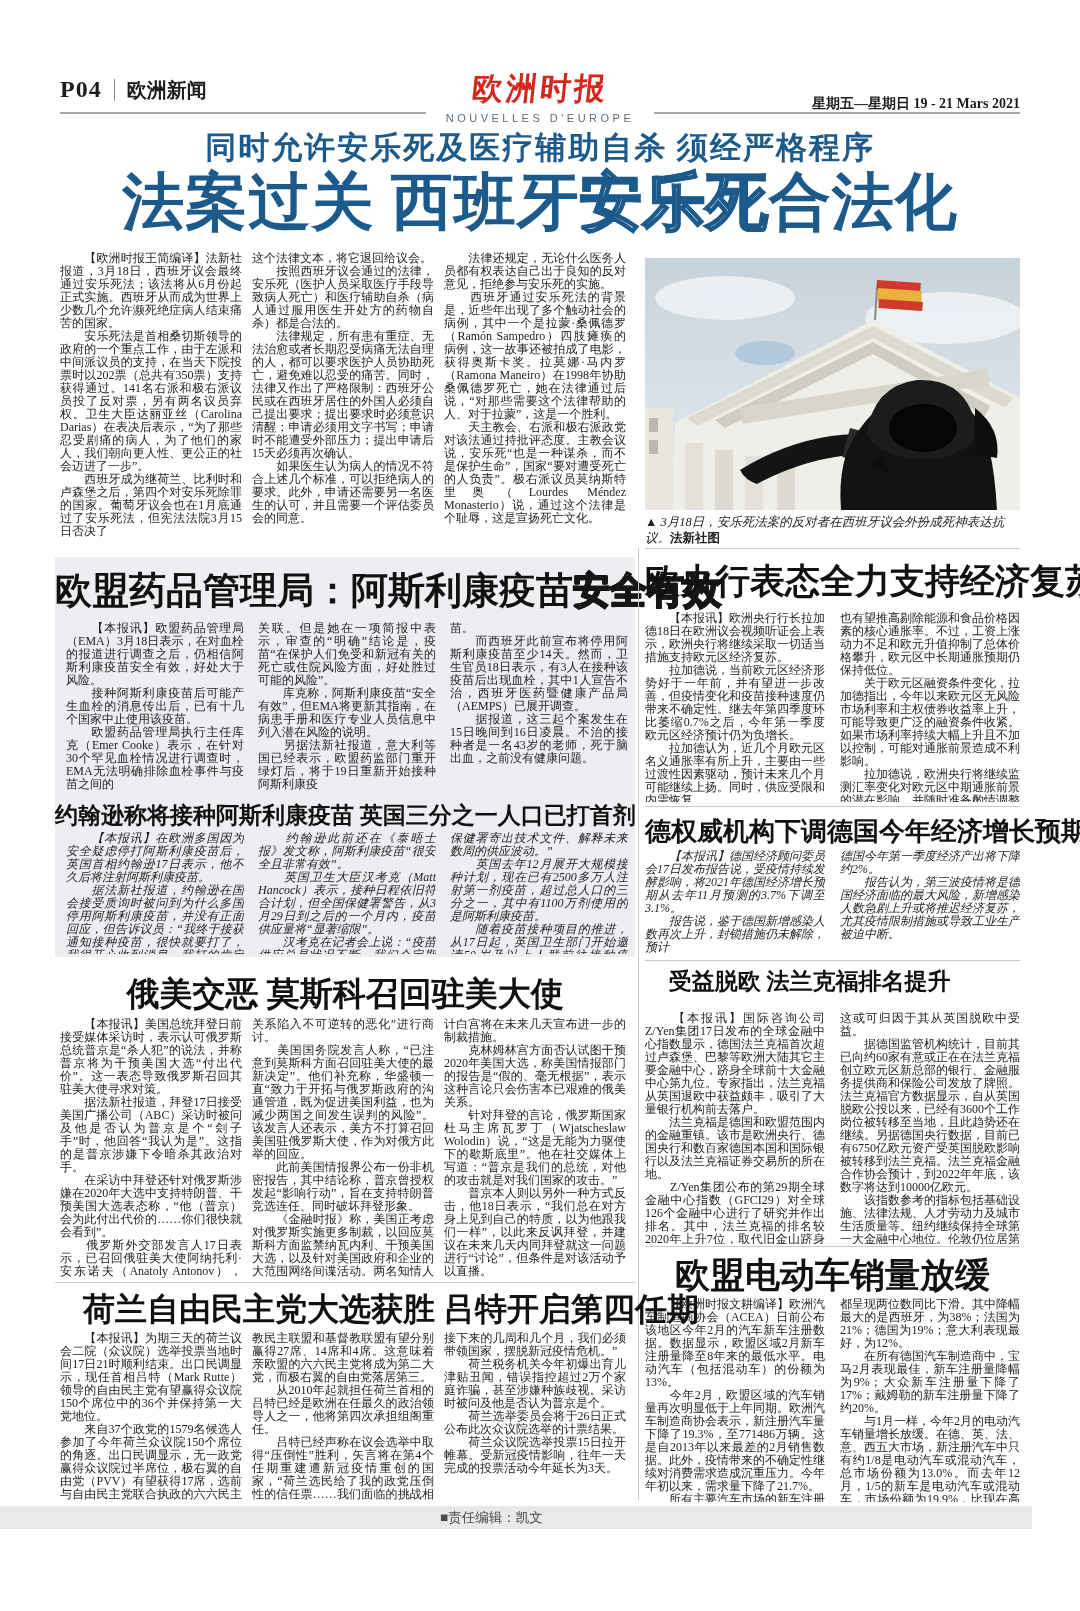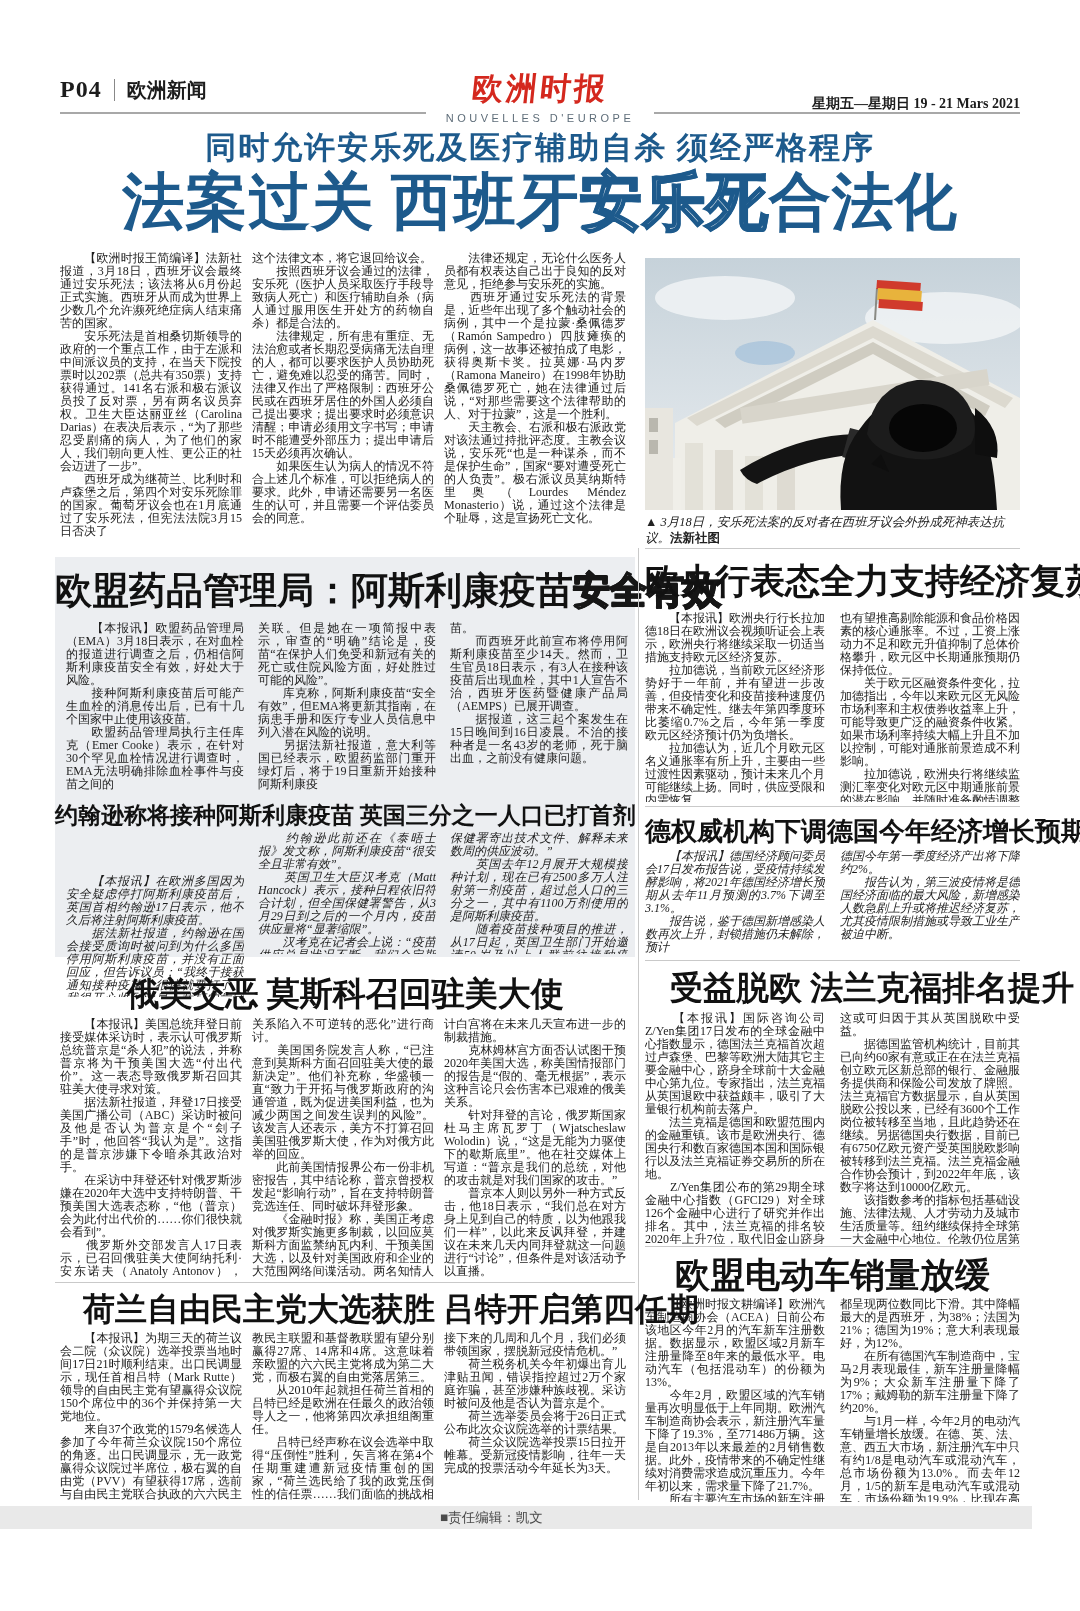--- a/index.html
+++ b/index.html
@@ -144,21 +144,21 @@
       <p>　　库克称，阿斯利康疫苗“安全有效”，但EMA将更新其指南，在病患手册和医疗专业人员信息中列入潜在风险的说明。</p>
       <p>　　另据法新社报道，意大利等国已经表示，欧盟药监部门重开绿灯后，将于19日重新开始接种阿斯利康疫</p>
     </div>
   <div class="col" style="left:450px;top:622px;width:178px;height:172px;">
       <p>苗。</p>
       <p>　　而西班牙此前宣布将停用阿斯利康疫苗至少14天。然而，卫生官员18日表示，有3人在接种该疫苗后出现血栓，其中1人宣告不治，西班牙医药暨健康产品局（AEMPS）已展开调查。</p>
       <p>　　据报道，这三起个案发生在15日晚间到16日凌晨。不治的接种者是一名43岁的老师，死于脑出血，之前没有健康问题。</p>
     </div>
 
   <div class="sec-title" style="left:55px;top:800px;width:580px;font-size:23px;">约翰逊称将接种阿斯利康疫苗 英国三分之一人口已打首剂</div>
-  <div class="col kai" style="left:66px;top:832px;width:178px;height:122px;margin-top:43px;">
+  <div class="col kai" style="left:66px;top:832px;width:178px;height:122px;">
       <p>　　【本报讯】在欧洲多国因为安全疑虑停打阿斯利康疫苗后，英国首相约翰逊17日表示，他不久后将注射阿斯利康疫苗。</p>
       <p>　　据法新社报道，约翰逊在国会接受质询时被问到为什么多国停用阿斯利康疫苗，并没有正面回应，但告诉议员：“我终于接获通知接种疫苗，很快就要打了，我很开心收到消息。我打的肯定会是阿斯利康疫苗。”</p>
     </div>
   <div class="col kai" style="left:258px;top:832px;width:178px;height:122px;">
       <p>　　约翰逊此前还在《泰晤士报》发文称，阿斯利康疫苗“很安全且非常有效”。</p>
       <p>　　英国卫生大臣汉考克（Matt Hancock）表示，接种日程依旧符合计划，但全国保健署警告，从3月29日到之后的一个月内，疫苗供应量将“显著缩限”。</p>
       <p>　　汉考克在记者会上说：“疫苗供应总是状况不断，我们会定期向全国</p>
     </div>
   <div class="col kai" style="left:450px;top:832px;width:178px;height:122px;">
       <p>保健署寄出技术文件、解释未来数周的供应波动。”</p>
@@ -188,21 +188,21 @@
   <div class="sec-title" style="left:645px;top:814px;width:375px;font-size:26px;">德权威机构下调德国今年经济增长预期</div>
   <div class="col kai" style="left:645px;top:850px;width:180px;height:108px;">
       <p>　　【本报讯】德国经济顾问委员会17日发布报告说，受疫情持续发酵影响，将2021年德国经济增长预期从去年11月预测的3.7%下调至3.1%。</p>
       <p>　　报告说，鉴于德国新增感染人数再次上升，封锁措施仍未解除，预计</p>
     </div>
   <div class="col kai" style="left:840px;top:850px;width:180px;height:108px;">
       <p>德国今年第一季度经济产出将下降约2%。</p>
       <p>　　报告认为，第三波疫情将是德国经济面临的最大风险，新增感染人数急剧上升或将推迟经济复苏，尤其疫情限制措施或导致工业生产被迫中断。</p>
     </div>
 
-  <div class="sec-title" style="left:670px;top:966px;width:375px;font-size:33px;">受益脱欧 法兰克福排名提升</div>
+  <div class="sec-title" style="left:622px;top:966px;width:375px;font-size:23px;">受益脱欧 法兰克福排名提升</div>
   <div class="col" style="left:645px;top:1012px;width:180px;height:232px;">
       <p>　　【本报讯】国际咨询公司Z/Yen集团17日发布的全球金融中心指数显示，德国法兰克福首次超过卢森堡、巴黎等欧洲大陆其它主要金融中心，跻身全球前十大金融中心第九位。专家指出，法兰克福从英国退欧中获益颇丰，吸引了大量银行机构前去落户。</p>
       <p>　　法兰克福是德国和欧盟范围内的金融重镇。该市是欧洲央行、德国央行和数百家德国本国和国际银行以及法兰克福证券交易所的所在地。</p>
       <p>　　Z/Yen集团公布的第29期全球金融中心指数（GFCI29）对全球126个金融中心进行了研究并作出排名。其中，法兰克福的排名较2020年上升7位，取代旧金山跻身第九。谈及法兰克福排名上升原因，指数编制方认为，</p>
     </div>
   <div class="col" style="left:840px;top:1012px;width:180px;height:232px;">
       <p>这或可归因于其从英国脱欧中受益。</p>
       <p>　　据德国监管机构统计，目前其已向约60家有意或正在在法兰克福创立欧元区新总部的银行、金融服务提供商和保险公司发放了牌照。法兰克福官方数据显示，自从英国脱欧公投以来，已经有3600个工作岗位被转移至当地，且此趋势还在继续。另据德国央行数据，目前已有6750亿欧元资产受英国脱欧影响被转移到法兰克福。法兰克福金融合作协会预计，到2022年年底，该数字将达到10000亿欧元。</p>
       <p>　　该指数参考的指标包括基础设施、法律法规、人才劳动力及城市生活质量等。纽约继续保持全球第一大金融中心地位。伦敦仍位居第二，但综合评分下滑，仅领先第三名上海1分。</p>
     </div>

